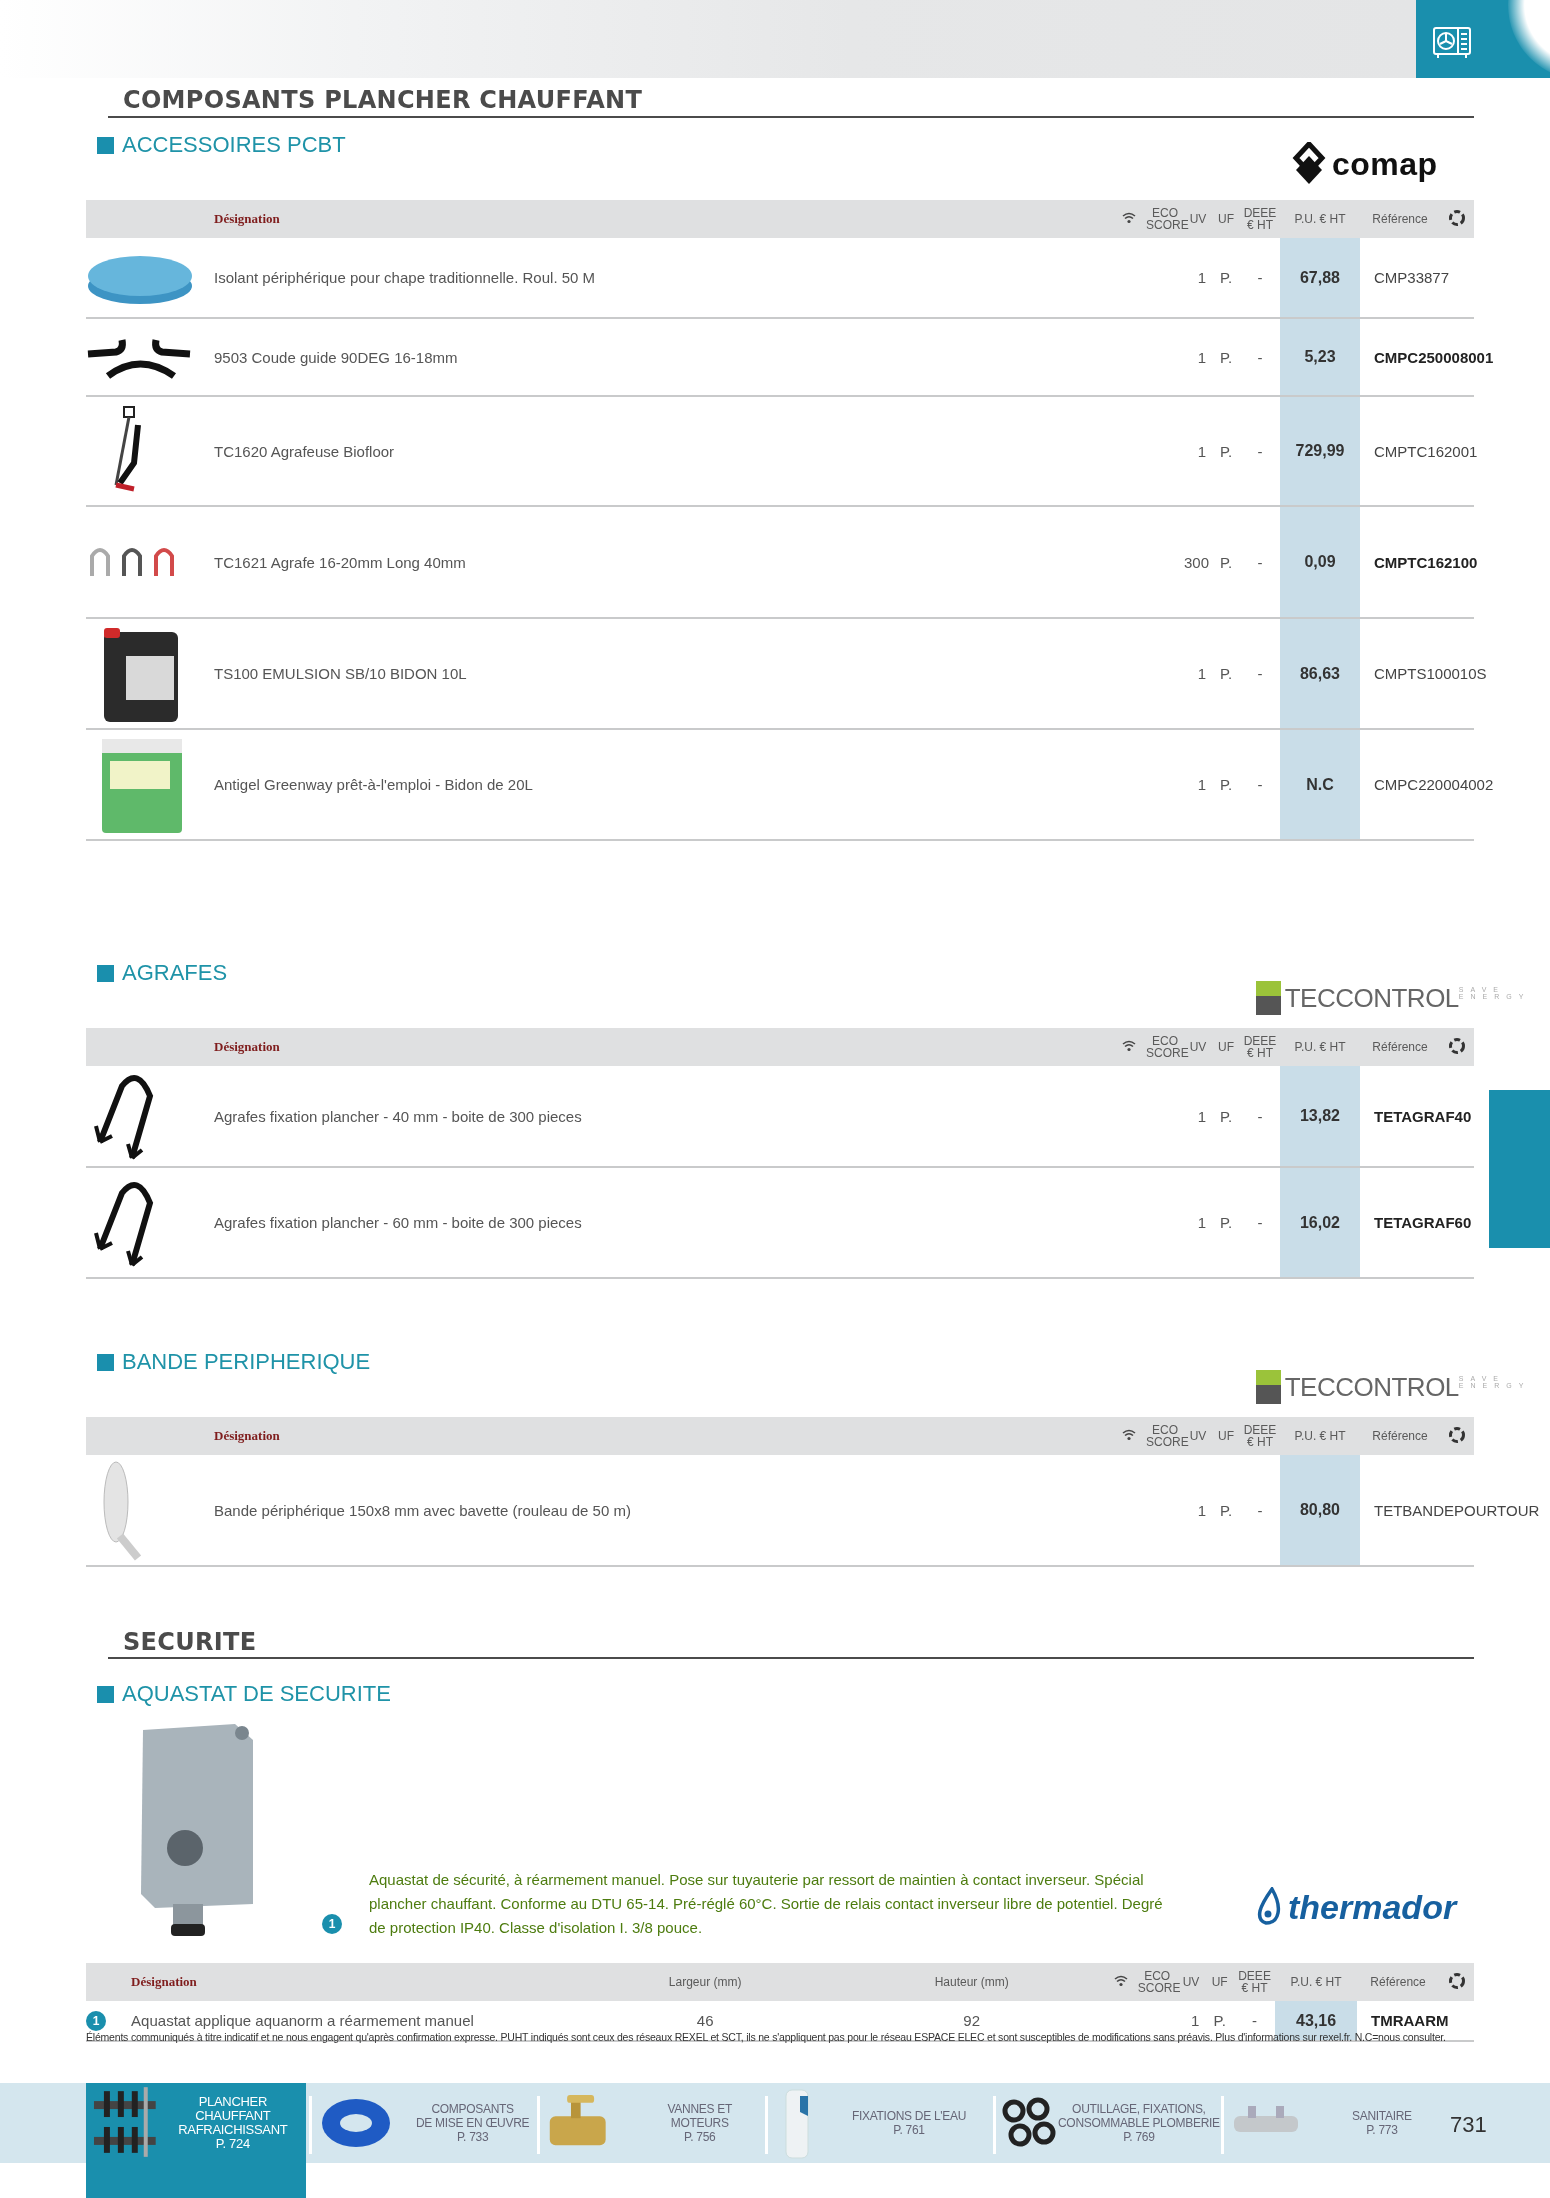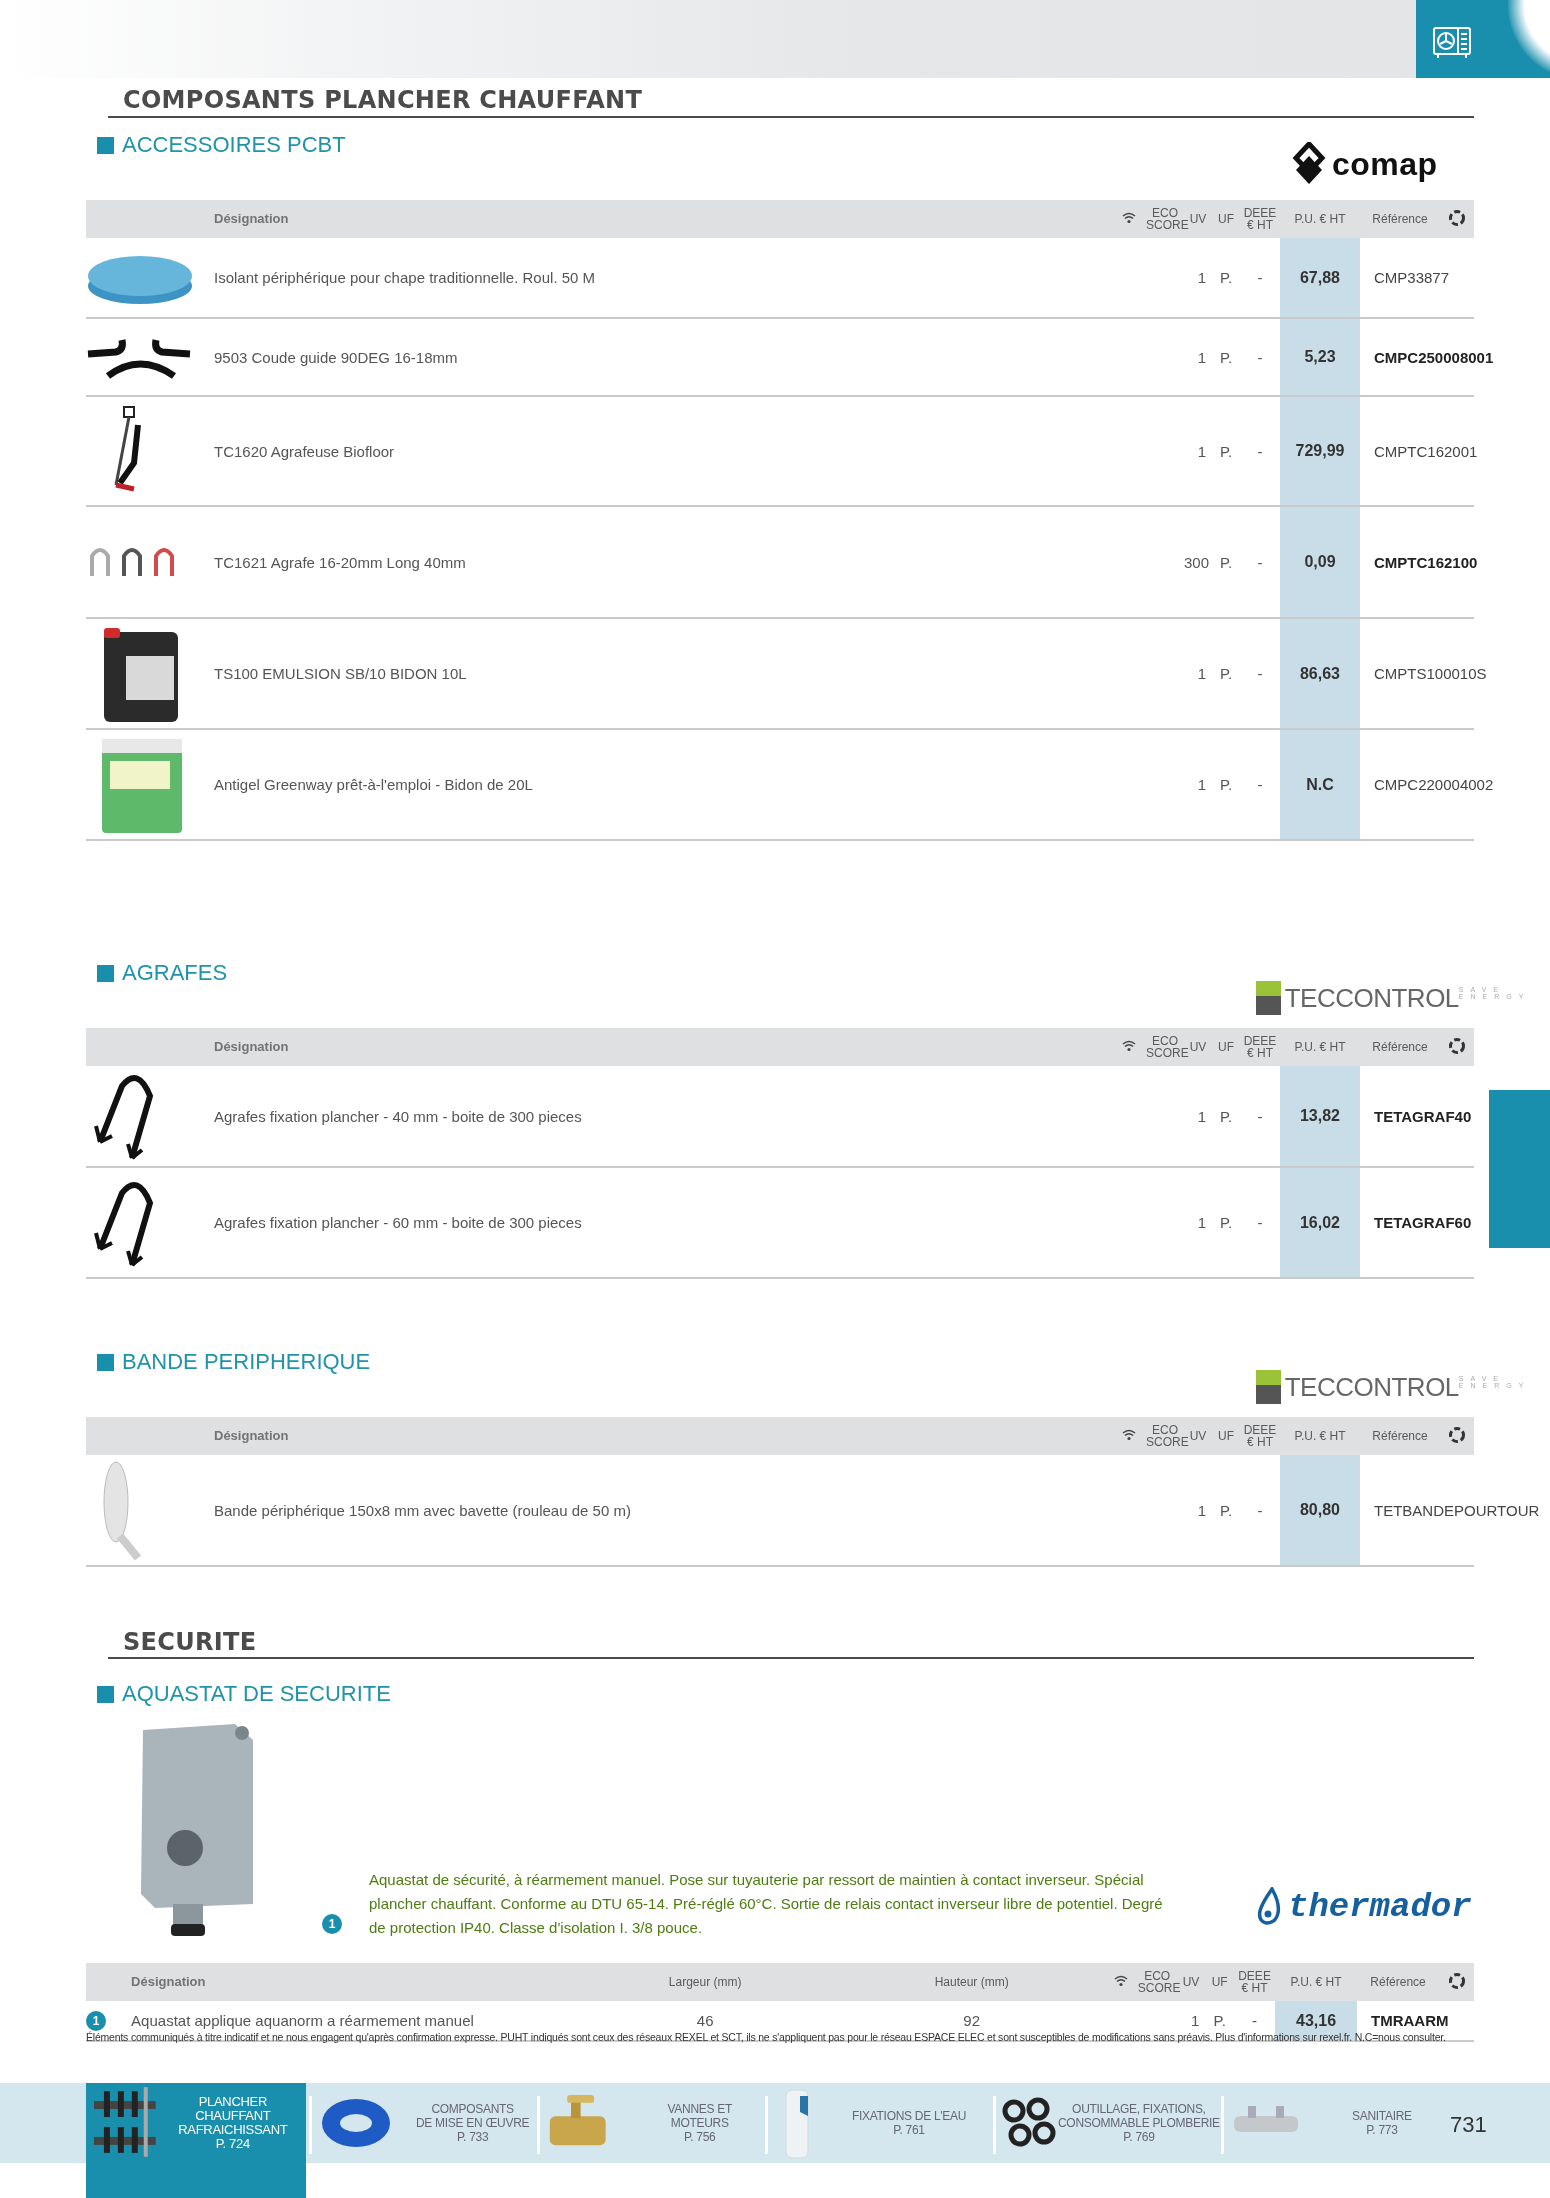--- a/index.html
+++ b/index.html
@@ -23,26 +23,26 @@
   .section-title .sq { width: 17px; height: 17px; background: #1a8fad; margin-right: 8px; }
 
   .brand-comap { position: absolute; left: 1292px; top: 142px; display: flex; align-items: center; }
   .brand-comap .text { font-size: 32px; font-weight: 700; color: #111; margin-left: 6px; letter-spacing: 0.5px; }
   .brand-tec { position: absolute; display: flex; align-items: center; }
   .brand-tec .box { width: 28px; height: 34px; background: linear-gradient(180deg, #9bc33a 0 45%, #555 45% 100%); margin-right: 4px; }
   .brand-tec .txt { display: flex; flex-direction: row; }
   .brand-tec .main { font-size: 26px; color: #666; letter-spacing: -0.5px; line-height: 24px; }
   .brand-tec .sub { font-size: 7px; letter-spacing: 7px; color: #aaa; }
   .brand-thermador { position: absolute; left: 1256px; top: 1887px; display: flex; align-items: center; color: #17609f; }
-  .brand-thermador .txt { font-size: 34px; font-weight: 700; font-style: italic; margin-left: 4px; font-family: Liberation Mono, monospace; }
+  .brand-thermador .txt { font-size: 34px; font-weight: 700; font-style: italic; margin-left: 4px; }
 
   table.prod { position: absolute; left: 86px; width: 1388px; border-collapse: collapse; table-layout: fixed; }
   table.prod thead tr { background: #dfe0e1; height: 38px; }
   table.prod th { font-weight: 400; font-size: 12px; color: #5a5a5a; text-align: center; line-height: 12px; }
-  table.prod th.desig { text-align: left; padding-left: 0; font-weight: 700; color: #737373; font-size: 13px; }
+  table.prod th.desig { text-align: left; padding-left: 0; font-weight: 700; color: #7f1d1d; font-size: 13px; font-family: Liberation Serif, serif; }
   table.prod td { font-size: 15px; color: #555; text-align: center; border-bottom: 2px solid #c9cacb; }
   table.prod td.img { text-align: left; }
   table.prod td.desc { text-align: left; font-size: 15px; color: #555; }
   table.prod td.price, table.prod th.price-col { background: #c9dde8; }
   table.prod td.price { font-weight: 700; color: #333; font-size: 16px; }
   table.prod thead th.price-col { background: #dfe0e1; }
   table.prod td.ref { text-align: left; padding-left: 14px; font-size: 15px; color: #444; }
   table.prod td.ref.bold { font-weight: 700; color: #222; }
   table.prod td.uv { text-align: right; padding-right: 6px; }
   .recycle { display: inline-block; width: 16px; height: 16px; }

